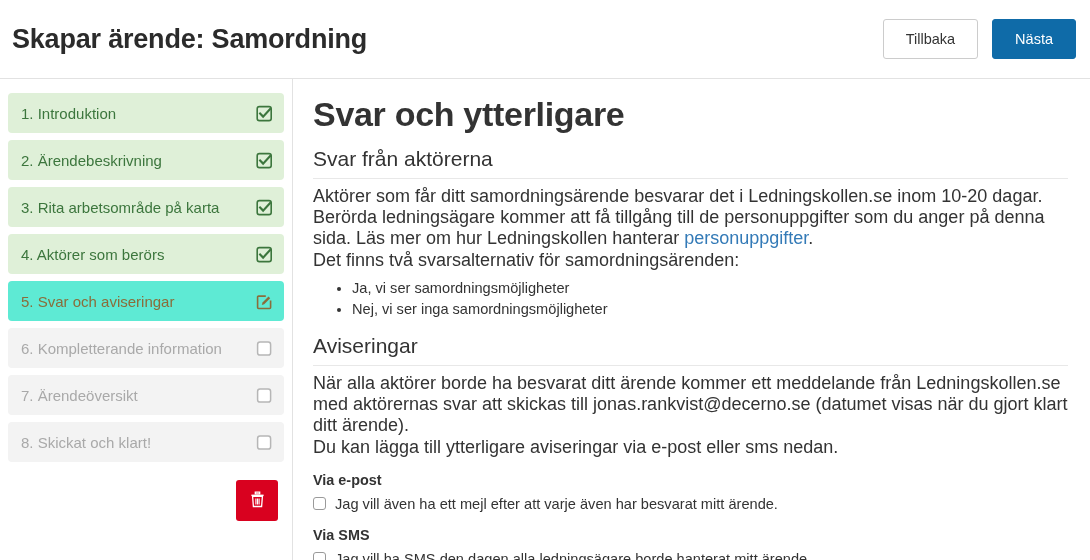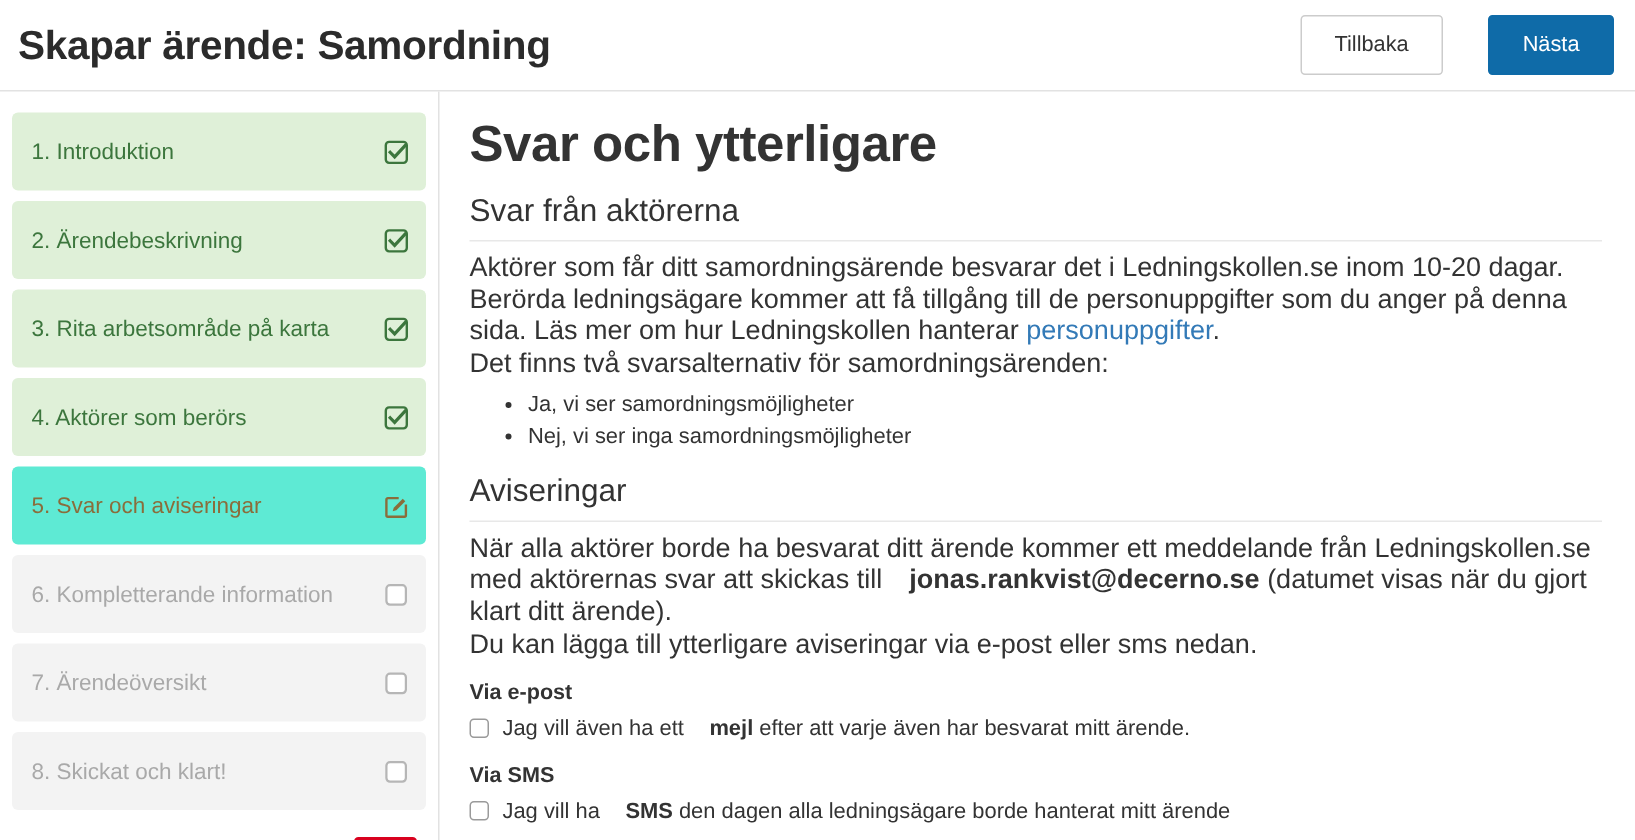--- a/index.html
+++ b/index.html
@@ -9,38 +9,38 @@
     width: 1090px; height: 560px;
     background: #ffffff;
     font-family: "Liberation Sans", sans-serif;
     color: #333333;
     overflow: hidden;
   }
 
   
   .app-header {
     position: relative;
-    height: 61px;
+    height: 79px;
     border-bottom: 1px solid #e2e2e2;
     display: flex;
     align-items: center;
     padding: 0 14px 0 12px;
   }
   .app-title {
     font-size: 27px;
     font-weight: bold;
     color: #2b2b2b;
     letter-spacing: -0.2px;
     white-space: nowrap;
     flex: 1 1 auto;
   }
   .header-actions {
     display: flex;
     align-items: center;
-    gap: 30px;
+    gap: 14px;
     flex: 0 0 auto;
   }
   .btn {
     font-family: "Liberation Sans", sans-serif;
     font-size: 14.5px;
     line-height: 1;
     padding: 12px 22px;
     border-radius: 3px;
     cursor: pointer;
     white-space: nowrap;
@@ -64,21 +64,21 @@
 
   
   .sidebar {
     width: 293px;
     flex: 0 0 293px;
     border-right: 1px solid #e2e2e2;
     padding: 14px 8px 0 8px;
     position: relative;
   }
   .step {
-    height: 52px;
+    height: 40px;
     margin-bottom: 7px;
     border-radius: 4px;
     display: flex;
     align-items: center;
     padding: 0 11px 0 13px;
     font-size: 15px;
     cursor: pointer;
   }
   .step .step-label { flex: 1 1 auto; white-space: nowrap; }
   .step .step-icon  { flex: 0 0 auto; width: 17px; height: 17px; display: block; }
@@ -156,21 +156,21 @@
   .check-box {
     flex: 0 0 auto;
     width: 13px; height: 13px;
     border: 1px solid #9a9a9a;
     border-radius: 3px;
     background: #fff;
     margin: 2px 9px 0 0;
     cursor: pointer;
   }
   .check-text { flex: 1 1 auto; }
-  b { font-weight: bold; margin-left: 13px; }
+  b { font-weight: normal; }
 </style>
 </head>
 <body>
 
 <div class="app-header">
   <div class="app-title">Skapar ärende: Samordning</div>
   <div class="header-actions">
     <button class="btn btn-default">Tillbaka</button>
     <button class="btn btn-primary">Nästa</button>
   </div>

